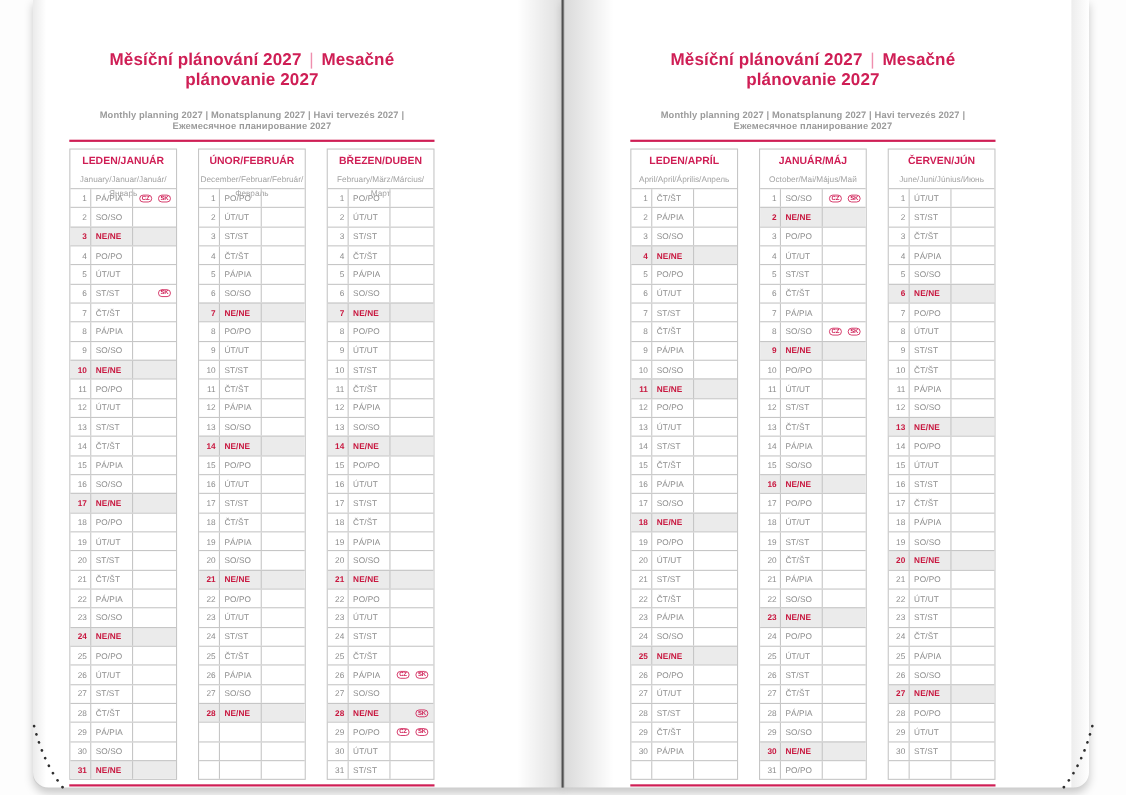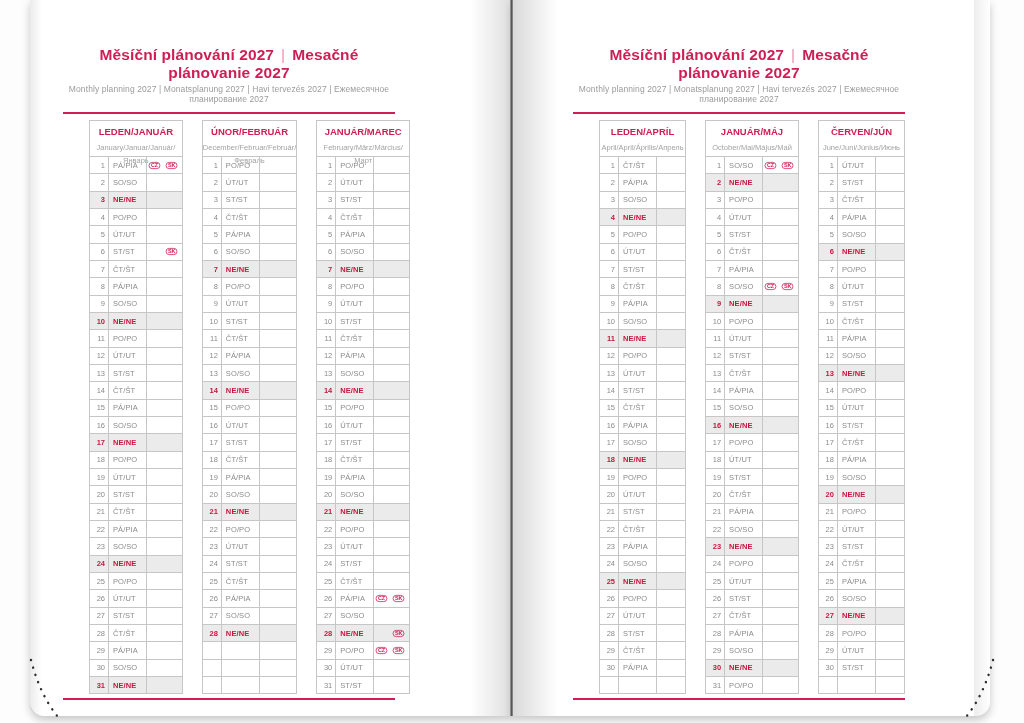--- a/index.html
+++ b/index.html
@@ -18,24 +18,24 @@
   .page.right::after{content:'';position:absolute;right:0;top:0;bottom:0;width:16px;
         background:linear-gradient(to left,rgba(0,0,0,0),rgba(0,0,0,0.07));border-radius:0 0 14px 0;}
   .gutter{position:absolute;left:510px;top:0;width:3px;height:716px;z-index:3;
         background:linear-gradient(to right,#b5b5b5,#4f4f4f 45%,#9a9a9a);}
   .content{position:absolute;top:0;width:332px;}
   .page.left .content{left:33px;}
   .page.right .content{left:61px;}
   .hdr{text-align:center;margin-top:46px;}
   .title{font-size:15.5px;font-weight:bold;color:var(--accent);letter-spacing:0.1px;}
   .tdiv{color:#ef8fae;font-weight:normal;margin:0 7px;}
-  .subtitle{font-size:8.5px;color:#9b9b9b;margin-top:2px;letter-spacing:0.1px;}
+  .subtitle{font-size:8.5px;color:#9b9b9b;margin-top:17px;letter-spacing:0.1px;font-weight:bold;}
   .rule{height:2px;background:var(--accent);margin-top:8px;}
   .rule.bottom{margin-top:4px;}
-  .months{display:flex;gap:19px;margin-top:6px;margin-left:26px;}
+  .months{display:flex;gap:19px;margin-top:6px;}
   .month{flex:1 1 0;border:1px solid var(--grid);background:#fff;}
   .m-title{height:20px;line-height:21px;text-align:center;color:var(--accent);
         font-weight:bold;font-size:9.5px;}
   .m-langs{height:15px;line-height:13px;text-align:center;color:#a3a3a3;font-size:7.5px;
         border-bottom:1px solid var(--grid);}
   .m-rows{height:536px;display:flex;flex-direction:column;}
   .m-row{flex:1 1 0;display:flex;align-items:stretch;font-size:7.5px;color:var(--daytext);}
   .m-row + .m-row{border-top:1px solid var(--grid);}
   .m-row .num{width:15px;padding-right:3px;text-align:right;display:flex;
         align-items:center;justify-content:flex-end;}
@@ -386,21 +386,21 @@
                 <div class="note"></div>
               </div>
               <div class="m-row">
                 <div class="num"></div>
                 <div class="wd"></div>
                 <div class="note"></div>
               </div>
             </div>
           </div>
           <div class="month">
-            <div class="m-title">JANUÁR/MAREC</div>
+            <div class="m-title">BŘEZEN/DUBEN</div>
             <div class="m-langs">February/März/Március/Март</div>
             <div class="m-rows">
               <div class="m-row">
                 <div class="num">1</div>
                 <div class="wd">PO/PO</div>
                 <div class="note"></div>
               </div>
               <div class="m-row">
                 <div class="num">2</div>
                 <div class="wd">ÚT/UT</div>

